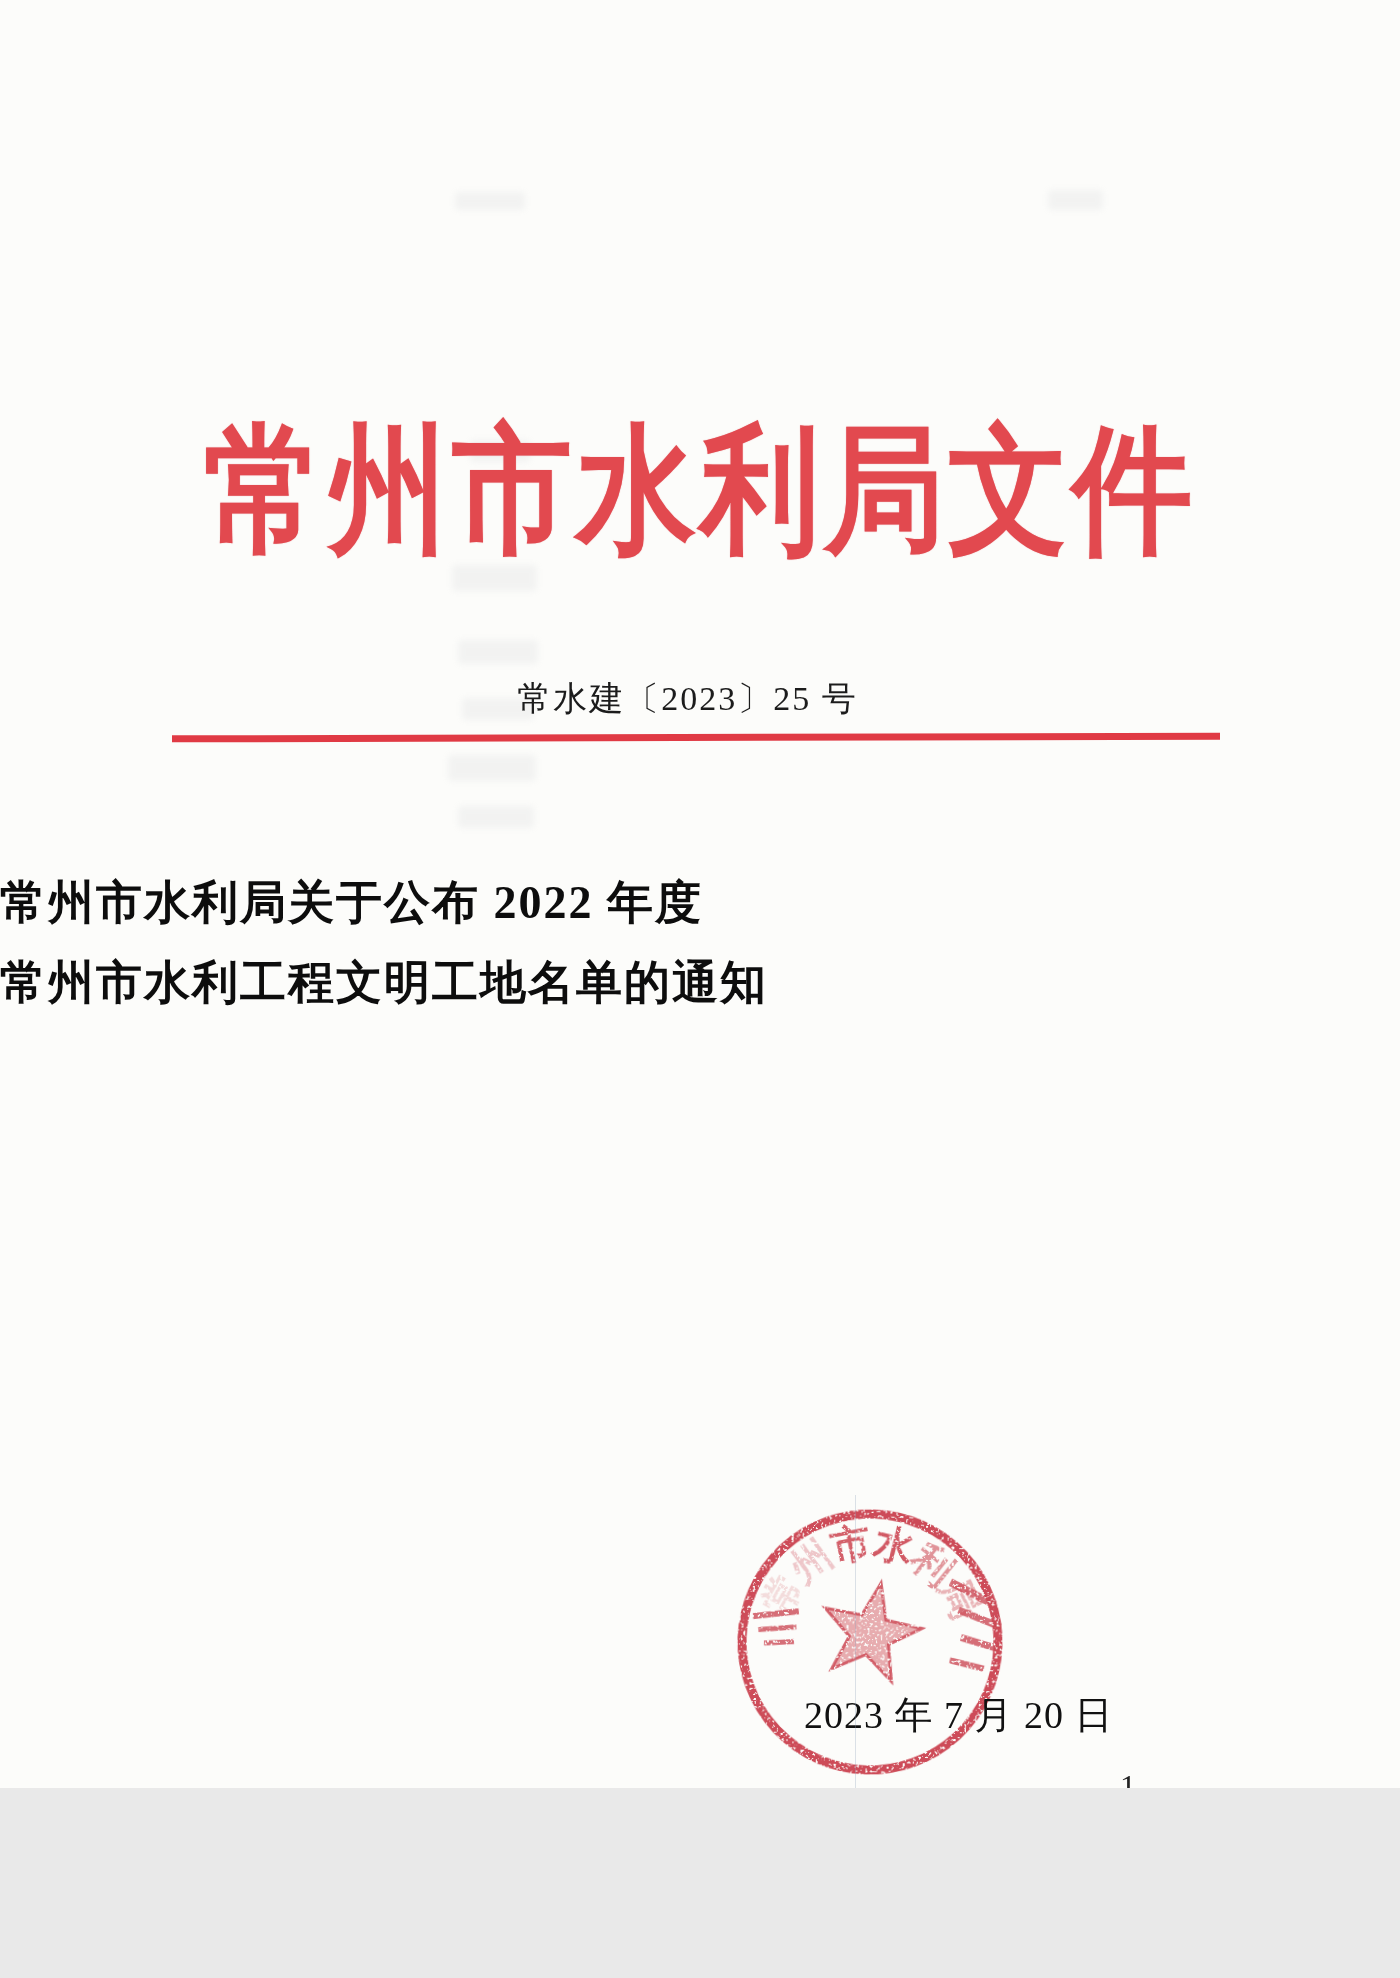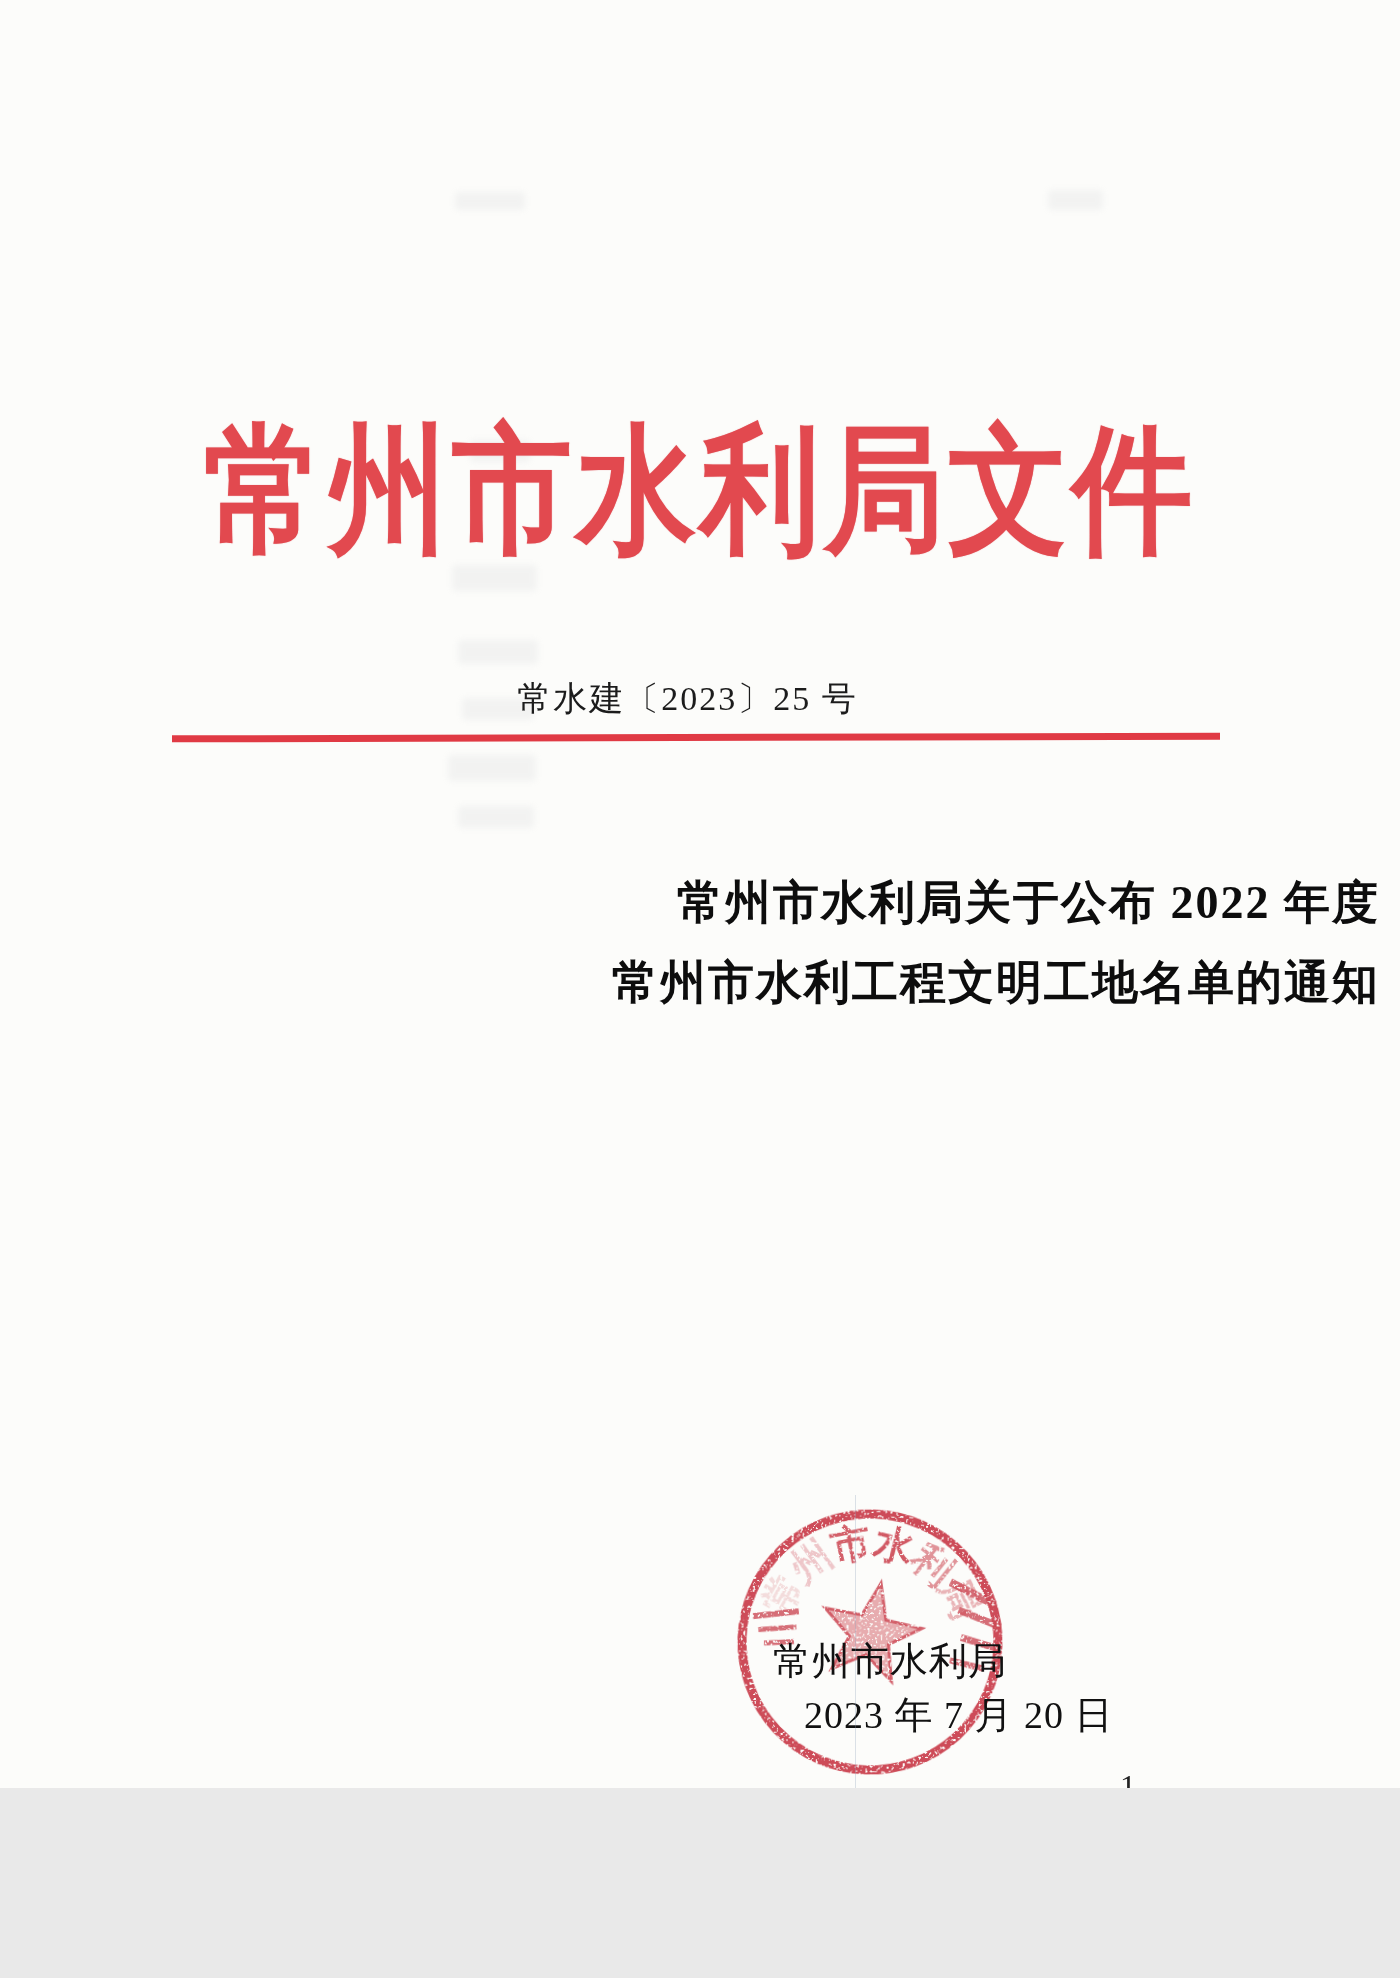--- a/index.html
+++ b/index.html
@@ -32,21 +32,21 @@
   }
   .red-divider{
     position:absolute;left:172px;top:734px;
     width:1048px;height:7px;
     background:#e03a44;
     transform:rotate(-0.15deg);
   }
   
   .notice-title{
     position:absolute;left:0;right:20px;
-    text-align:right;
+    text-align:left;
     font-size:46px;font-weight:bold;color:#0d0d0d;
     letter-spacing:2px;white-space:nowrap;
   }
   .notice-title.l1{top:872px;}
   .notice-title.l2{top:952px;font-family:Liberation Serif, serif;}
   
   .body-block{
     position:absolute;left:170px;top:1086px;width:1030px;
     font-size:35px;color:#1c1c1c;
     line-height:53px;
@@ -137,20 +137,19 @@
           <rect x="-106" y="1" width="30" height="5" transform="rotate(-5 -91 3)"></rect>
           <rect x="76" y="-56" width="50" height="8" transform="rotate(25 101 -52)"></rect>
           <rect x="86" y="-31" width="45" height="7" transform="rotate(20 108 -27)"></rect>
           <rect x="90" y="-6" width="40" height="7" transform="rotate(15 110 -2)"></rect>
           <rect x="80" y="16" width="35" height="6" transform="rotate(12 97 19)"></rect>
         </g>
       </g>
     </g>
   </svg>
 
-  <div class="sig-agency">常州市水利局</div>
   <div class="sig-date">2023 年 7 月 20 日</div>
 
   <div class="page-number">— 1 —</div>
 
   <div class="fold-line"></div>
 
 </div>
 
 </body></html>

